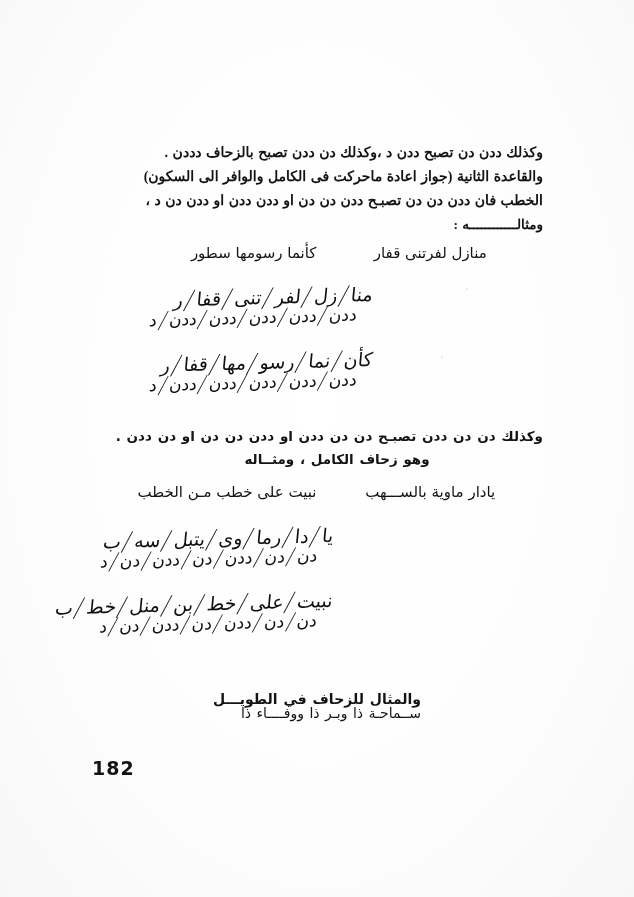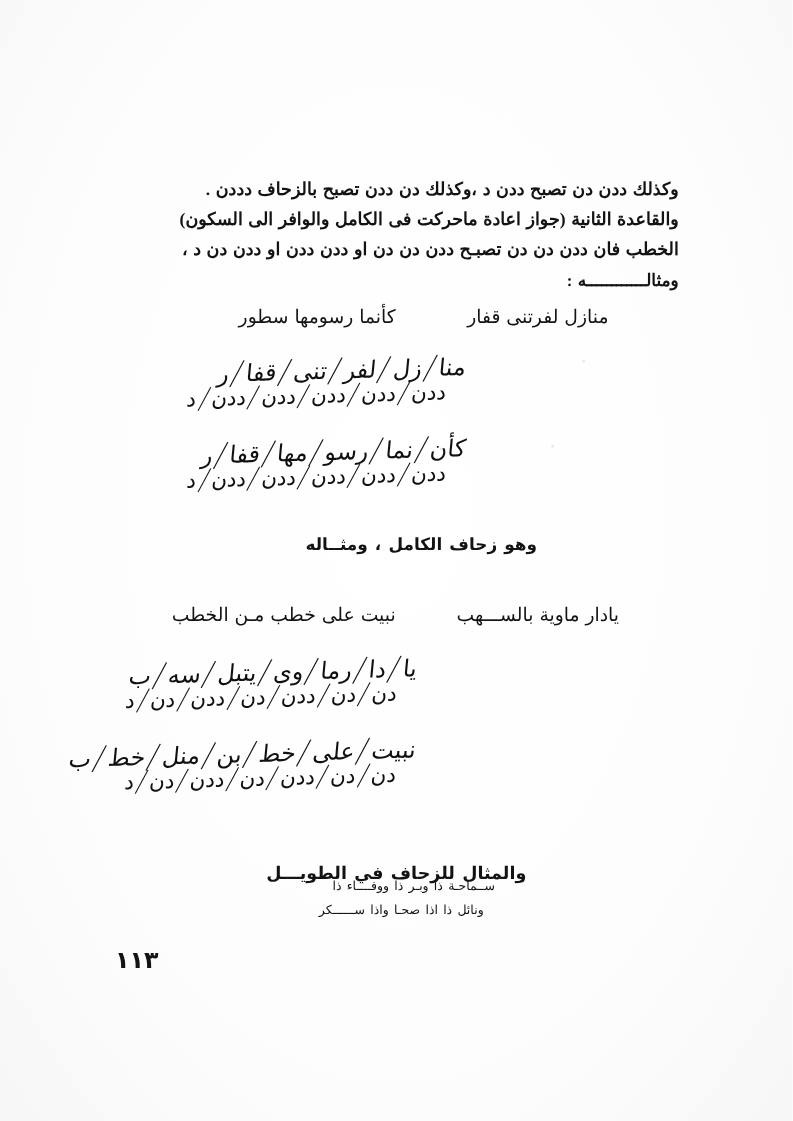--- a/index.html
+++ b/index.html
@@ -123,20 +123,21 @@
     <span class="row top"><span class="u">منا</span><span class="sep">/</span><span class="u">زل</span><span class="sep">/</span><span class="u">لفر</span><span class="sep">/</span><span class="u">تنى</span><span class="sep">/</span><span class="u">قفا</span><span class="sep">/</span><span class="u">ر</span></span>
     <span class="row bot"><span class="u">ددن</span><span class="sep">/</span><span class="u">ددن</span><span class="sep">/</span><span class="u">ددن</span><span class="sep">/</span><span class="u">ددن</span><span class="sep">/</span><span class="u">ددن</span><span class="sep">/</span><span class="u">د</span></span>
   </div>
 
   <div class="scan" style="top:348px; right:262px;">
     <span class="row top"><span class="u">كأن</span><span class="sep">/</span><span class="u">نما</span><span class="sep">/</span><span class="u">رسو</span><span class="sep">/</span><span class="u">مها</span><span class="sep">/</span><span class="u">قفا</span><span class="sep">/</span><span class="u">ر</span></span>
     <span class="row bot"><span class="u">ددن</span><span class="sep">/</span><span class="u">ددن</span><span class="sep">/</span><span class="u">ددن</span><span class="sep">/</span><span class="u">ددن</span><span class="sep">/</span><span class="u">ددن</span><span class="sep">/</span><span class="u">د</span></span>
   </div>
 
   <div class="para" style="top:425px; right:91px; width:452px; font-size:13.5px;">
+    <span class="ln">وكذلك دن دن ددن تصبـح دن دن ددن او ددن دن دن او دن ددن .</span>
     <span class="ln" style="text-align:center; display:block; padding-left:40px;">وهو زحاف الكامل ، ومثــاله</span>
   </div>
 
   <div class="bayt" style="top:483px; font-size:15px;">
     <span class="hemi sadr">يادار ماوية بالســـهب</span>
     <span class="hemi ajuz">نبيت على خطب مـن الخطب</span>
   </div>
 
   <div class="scan" style="top:524px; right:302px;">
     <span class="row top"><span class="u">يا</span><span class="sep">/</span><span class="u">دا</span><span class="sep">/</span><span class="u">رما</span><span class="sep">/</span><span class="u">وى</span><span class="sep">/</span><span class="u">يتبل</span><span class="sep">/</span><span class="u">سه</span><span class="sep">/</span><span class="u">ب</span></span>
@@ -145,25 +146,24 @@
 
   <div class="scan" style="top:589px; right:302px;">
     <span class="row top"><span class="u">نبيت</span><span class="sep">/</span><span class="u">على</span><span class="sep">/</span><span class="u">خط</span><span class="sep">/</span><span class="u">بن</span><span class="sep">/</span><span class="u">منل</span><span class="sep">/</span><span class="u">خط</span><span class="sep">/</span><span class="u">ب</span></span>
     <span class="row bot"><span class="u">دن</span><span class="sep">/</span><span class="u">دن</span><span class="sep">/</span><span class="u">ددن</span><span class="sep">/</span><span class="u">دن</span><span class="sep">/</span><span class="u">ددن</span><span class="sep">/</span><span class="u">دن</span><span class="sep">/</span><span class="u">د</span></span>
   </div>
 
   <div class="para" style="top:665px; right:91px; width:452px; font-size:14px; text-align:center; padding-left:60px;margin-top:22px;">
     <span class="ln">والمثال للزحاف في الطويـــل</span>
   </div>
 
-  <div class="para" style="top:701px; right:91px; width:452px; font-size:10px; font-weight:400; text-align:center; line-height:1.85;">
+  <div class="para" style="top:701px; right:91px; width:452px; font-size:14px; font-weight:400; text-align:center; line-height:1.85;">
     <span class="ln center" style="padding-left:28px;">ســماحـة ذا وبـر ذا ووفــــاء ذا</span>
-    <span class="ln center" style="padding-left:8px;">ونائل ذا اذا صحـا واذا ســــــكر</span>
   </div>
 
-  <div class="folio" style="top:757px; right:undefined; left:92px;">١١٣</div>
+  <div class="folio" style="top:757px; right:undefined; left:92px;">182</div>
 
   <span class="speck" style="left:330px; top:312px; width:2px; height:2px;"></span>
   <span class="speck" style="left:441px; top:356px; width:2px; height:2px;"></span>
   <span class="speck" style="left:352px; top:358px; width:2px; height:2px;"></span>
   <span class="speck" style="left:240px; top:546px; width:2px; height:2px;"></span>
   <span class="speck" style="left:466px; top:288px; width:2px; height:2px;"></span>
 </div>
 
 </body></html>

